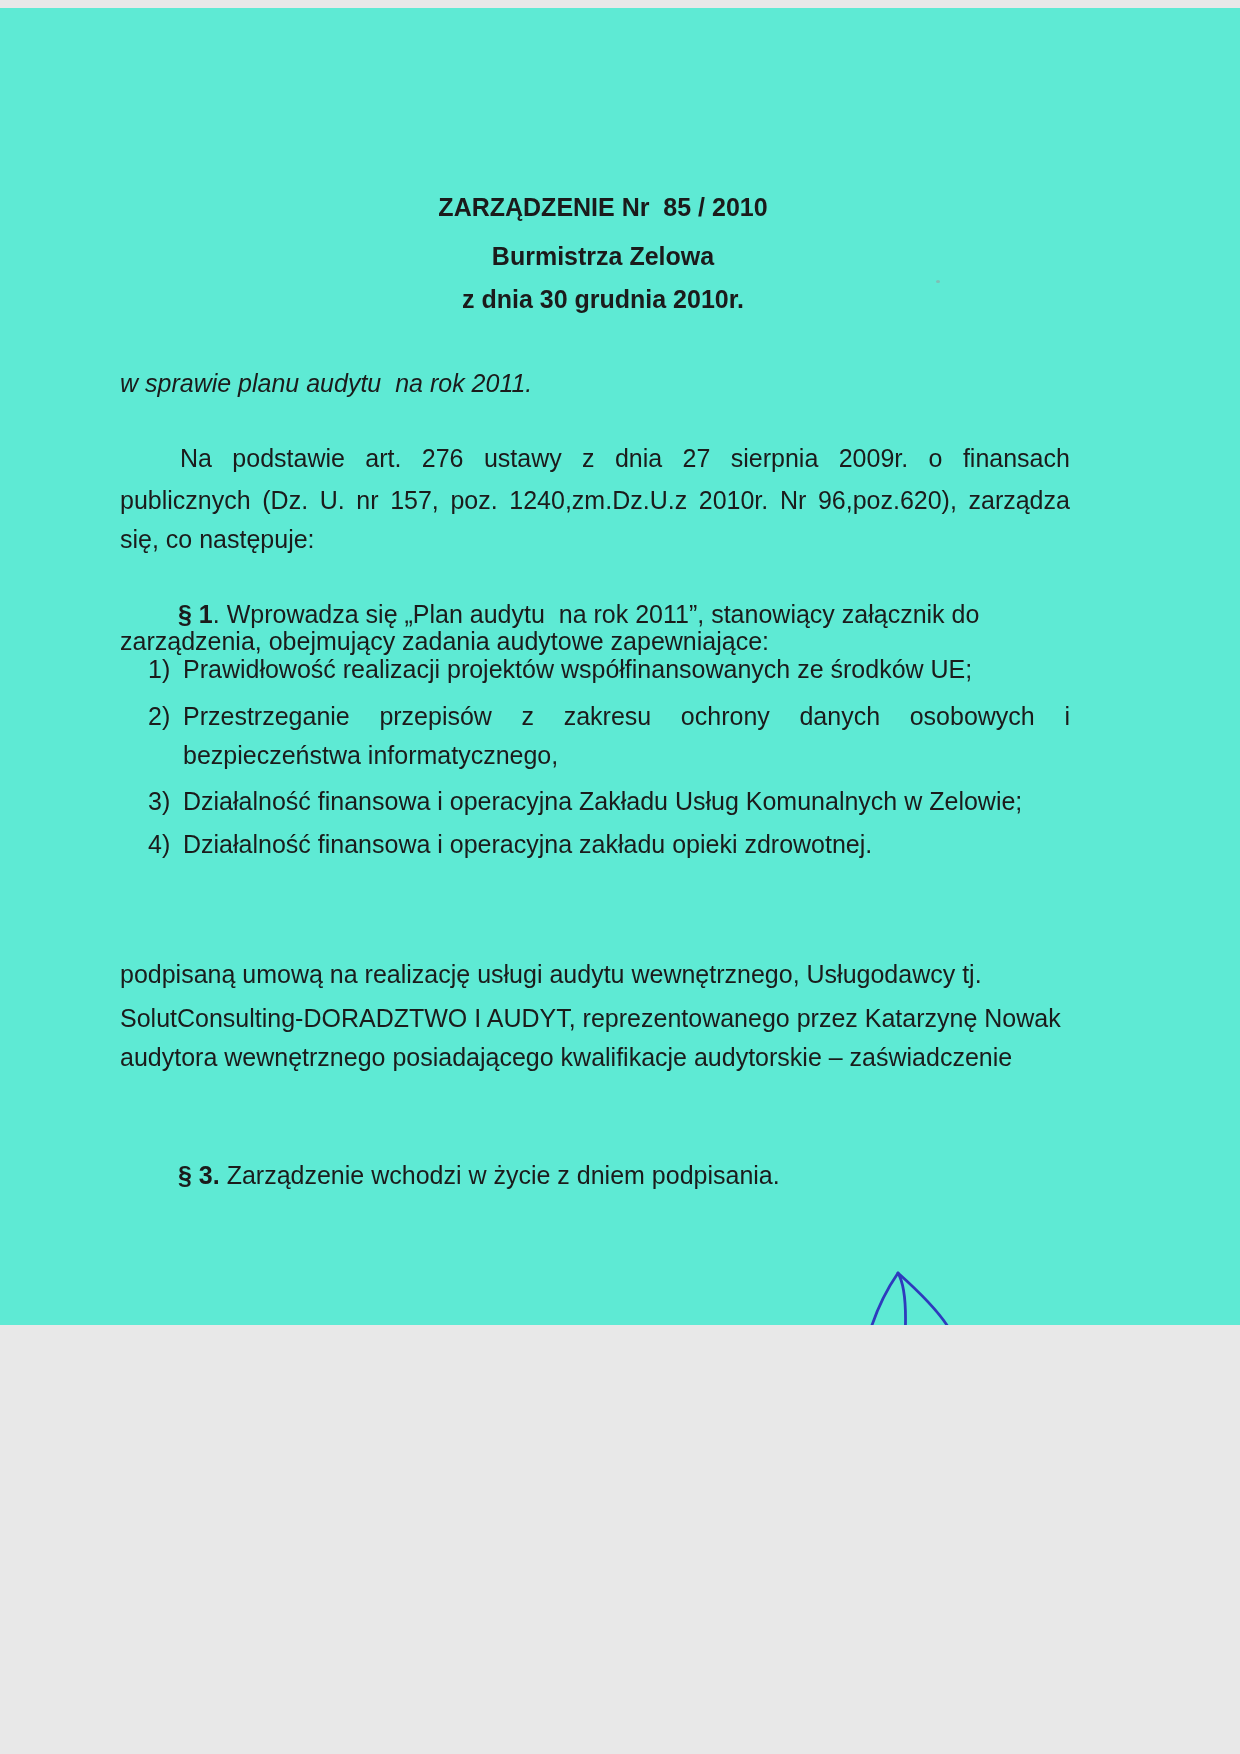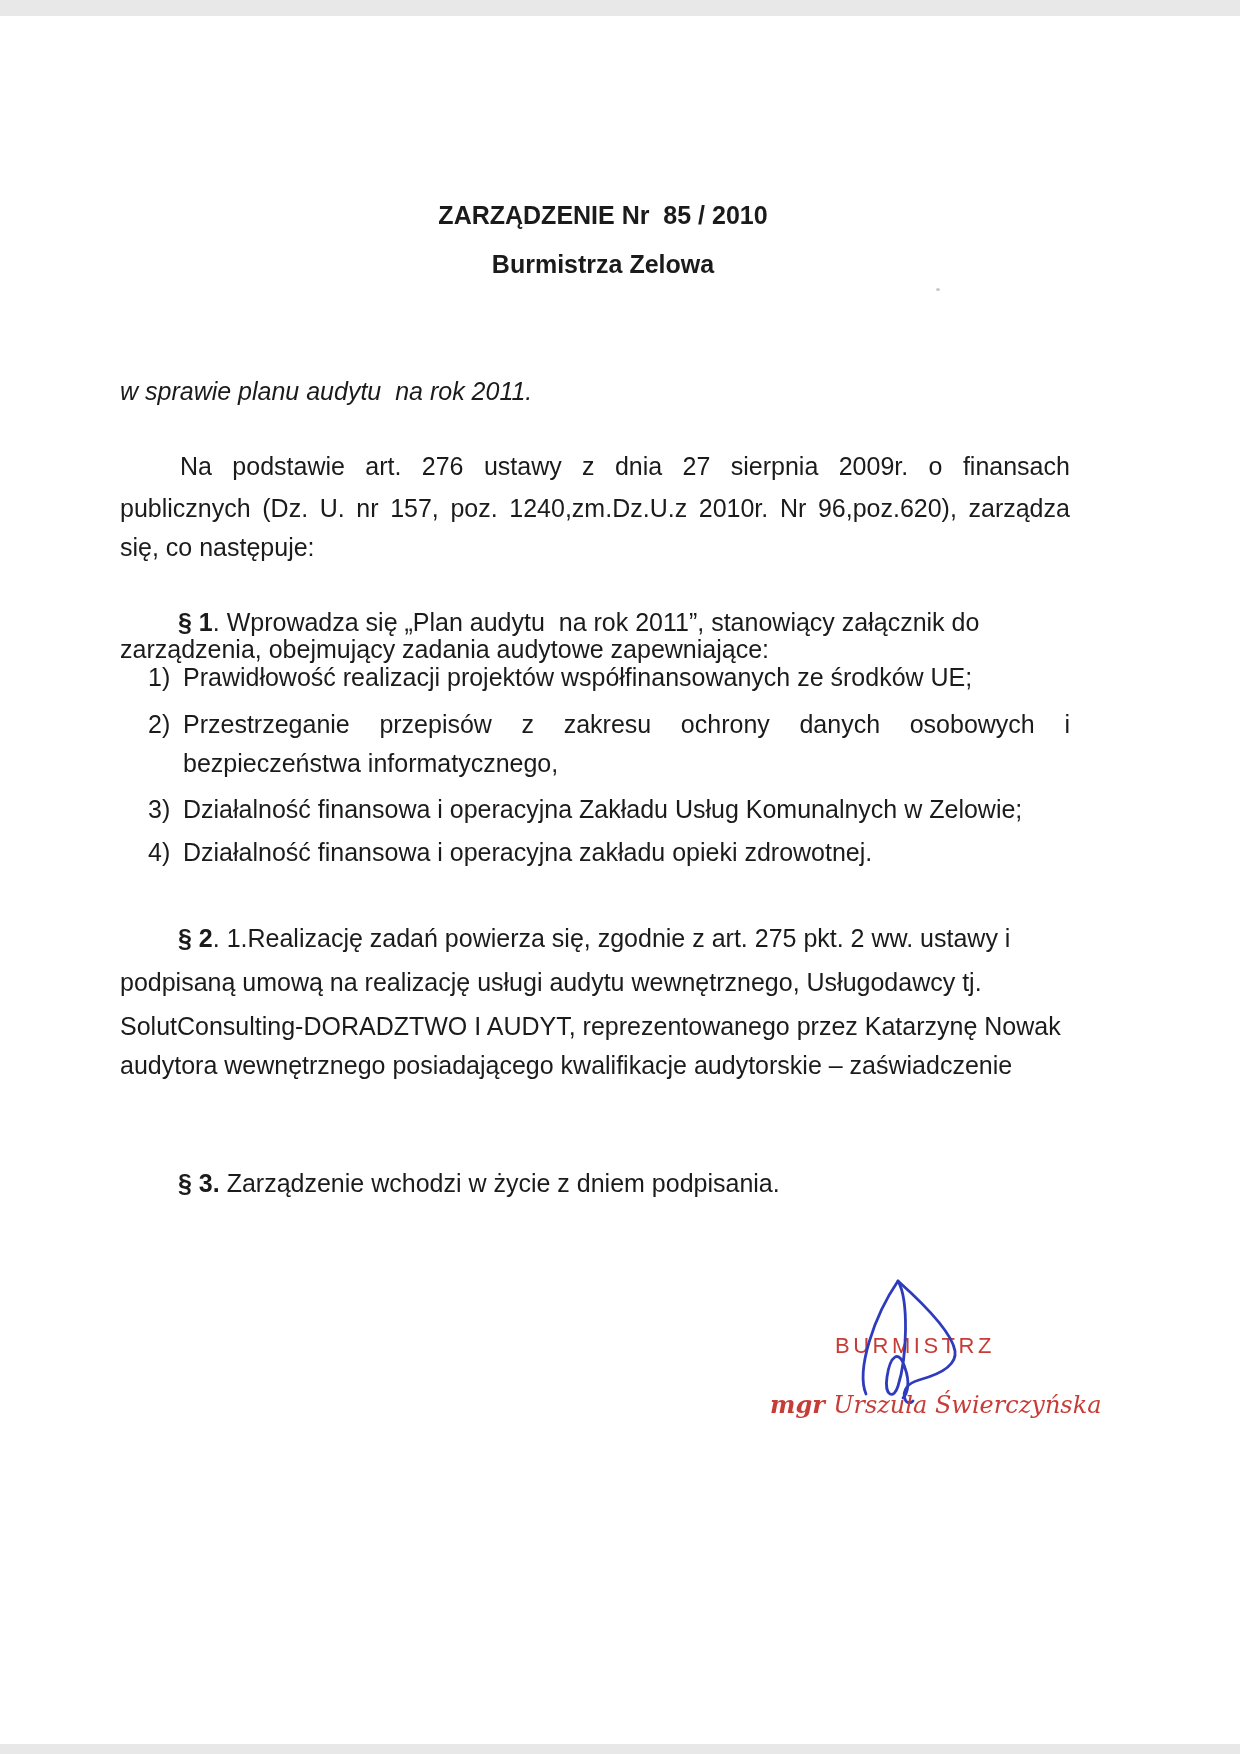--- a/index.html
+++ b/index.html
@@ -1,20 +1,20 @@
 <!DOCTYPE html>
 <html lang="pl"><head>
 <meta charset="utf-8">
 <style>
   html,body { margin:0; padding:0; background:#e8e8e8; }
   .page {
     position:relative;
-    width:1240px; height:1728px;
-    margin:16px auto;
-    background:#ffffff;
+    width:1240px; height:1317px;
+    margin:8px auto;
+    background:#5eead4;
     font-family:"Liberation Sans", sans-serif;
     color:#1b1b1b;
     overflow:hidden;
   }
   .line {
     position:absolute;
     font-size:25px;
     line-height:1.3;
     white-space:pre;
     color:#1b1b1b;
@@ -50,20 +50,21 @@
     width:4px; height:3px; background:#9a9a9a; opacity:.55; border-radius:50%;
   }
 </style>
 </head>
 <body>
 
 <div class="page">
 
   <div class="line title-line" style="top:183px">ZARZĄDZENIE Nr  85 / 2010</div>
   <div class="line title-line" style="top:232px">Burmistrza Zelowa</div>
+  <div class="line title-line" style="top:275px">z dnia 30 grudnia 2010r.</div>
 
   <div class="speck"></div>
 
   <div class="line bi" style="left:120px;top:359px">w sprawie planu audytu  na rok 2011.</div>
 
   <div class="line just" style="left:180px;top:434px;width:890px">
       <span>Na</span>
       <span>podstawie</span>
       <span>art.</span>
       <span>276</span>
@@ -106,21 +107,20 @@
       <span>danych</span>
       <span>osobowych</span>
       <span>i</span>
     </div>
   <div class="line" style="left:183px;top:731px">bezpieczeństwa informatycznego,</div>
 
   <div class="line" style="left:148px;top:777px"><span class="num">3)</span><span>Działalność finansowa i operacyjna Zakładu Usług Komunalnych w Zelowie;</span></div>
 
   <div class="line" style="left:148px;top:820px"><span class="num">4)</span><span>Działalność finansowa i operacyjna zakładu opieki zdrowotnej.</span></div>
 
-  <div class="line" style="left:178px;top:906px"><span class="b">§ 2</span><span>. 1.Realizację zadań powierza się, zgodnie z art. 275 pkt. 2 ww. ustawy i</span></div>
   <div class="line" style="left:120px;top:950px">podpisaną umową na realizację usługi audytu wewnętrznego, Usługodawcy tj.</div>
   <div class="line" style="left:120px;top:994px">SolutConsulting-DORADZTWO I AUDYT, reprezentowanego przez Katarzynę Nowak</div>
   <div class="line" style="left:120px;top:1033px">audytora wewnętrznego posiadającego kwalifikacje audytorskie – zaświadczenie</div>
 
   <div class="line" style="left:178px;top:1151px"><span class="b">§ 3.</span><span> Zarządzenie wchodzi w życie z dniem podpisania.</span></div>
 
   <div class="stamp-title" style="left: 835px; top: 1317px; color: rgb(200, 60, 55);">BURMISTRZ</div>
 
   <svg class="sig-svg" width="118" height="132" viewBox="0 0 118 132">
     <path d="M14 116 C4 92 22 38 46 3 C57 22 55 80 46 108 C42 122 32 118 35 99 C38 78 47 70 53 90 C58 104 56 115 51 120" fill="none" stroke-width="2.8" stroke-linecap="round" stroke-linejoin="round" stroke="#2e3bbd"></path>

